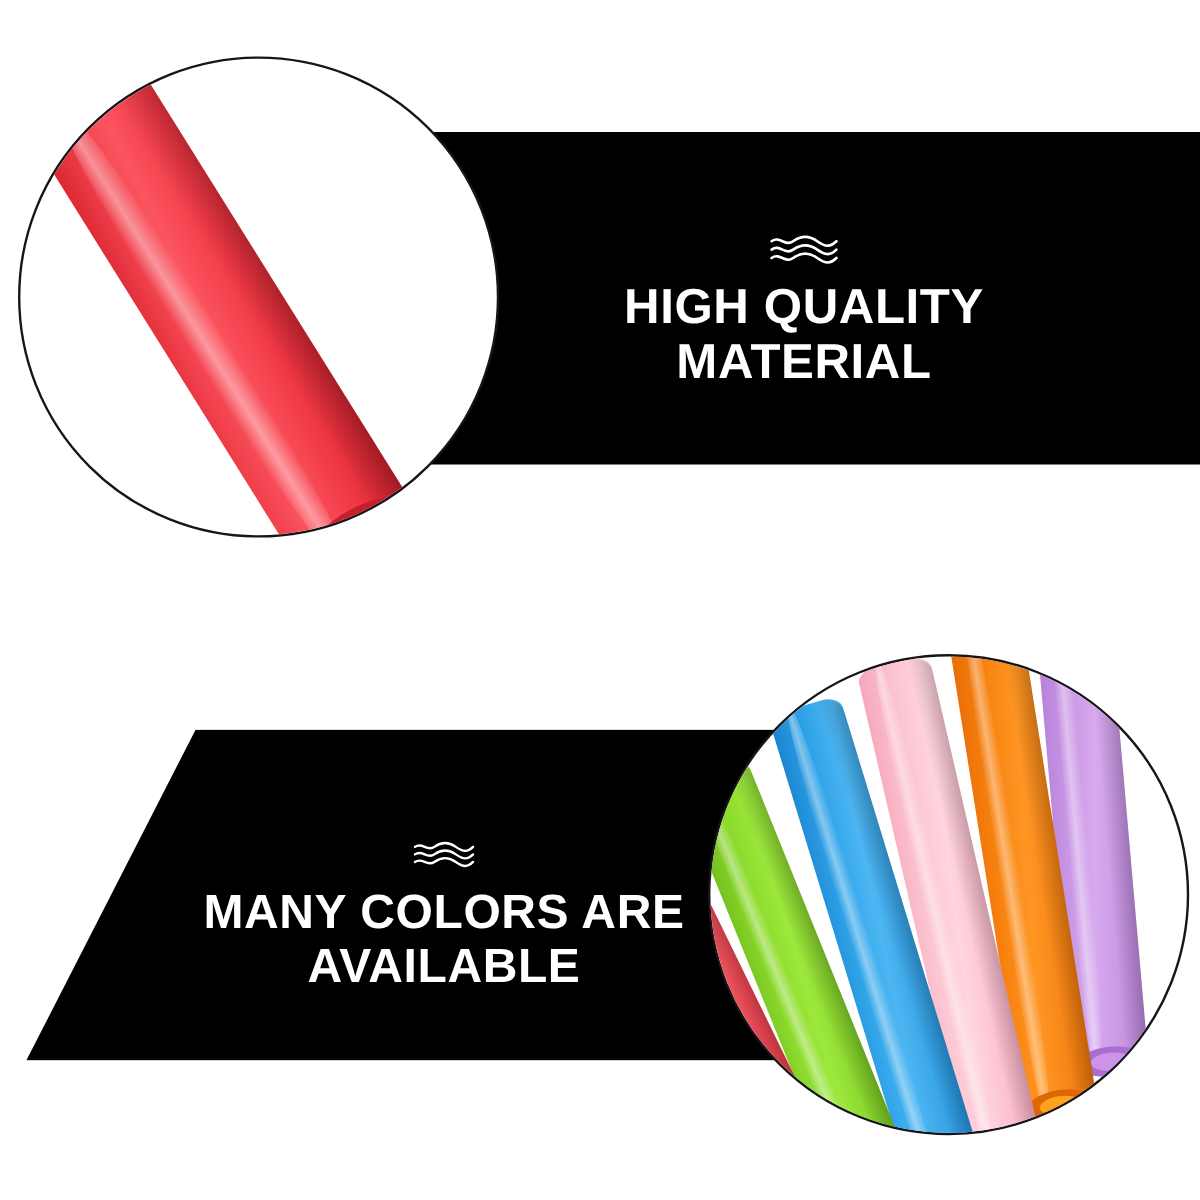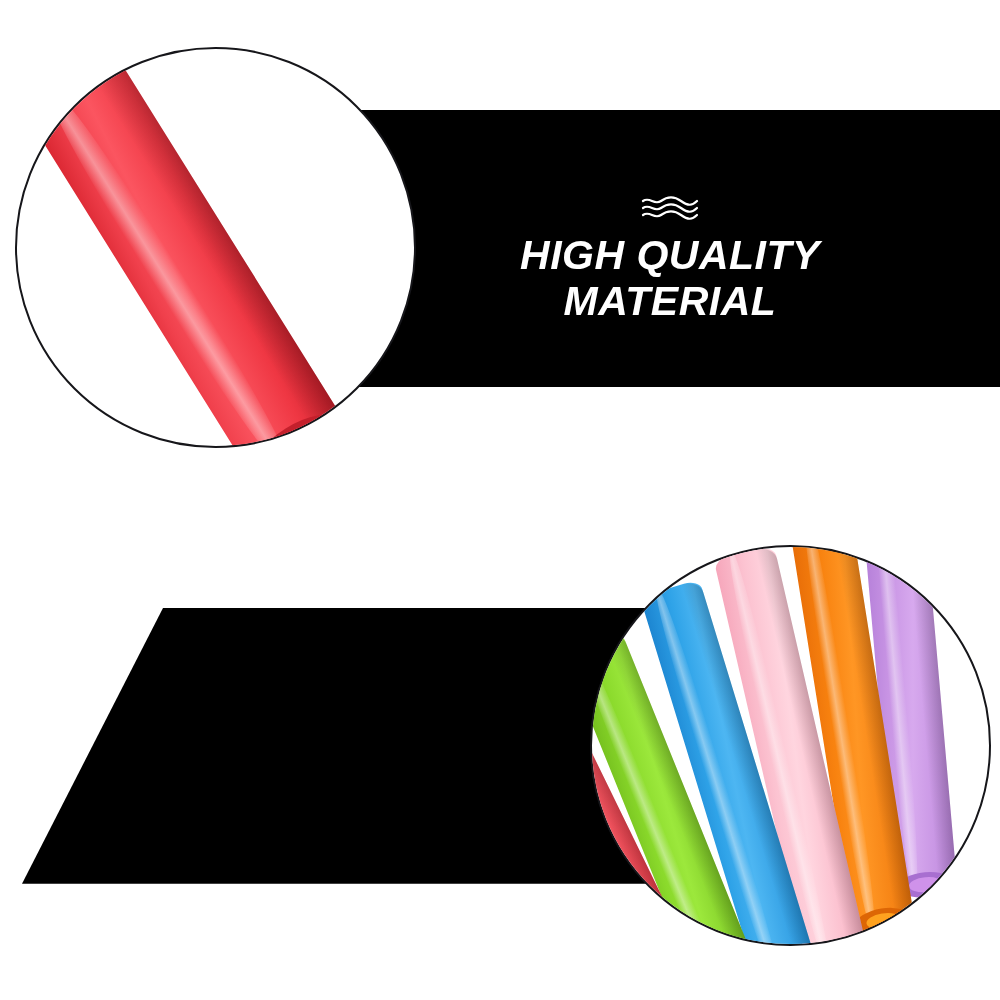--- a/index.html
+++ b/index.html
@@ -44,21 +44,20 @@
     position: absolute;
     display: flex;
     flex-direction: column;
     align-items: center;
     z-index: 6;
   }
   #content-top {
     left: 430px;
     top: 195px;
     width: 480px;
-    font-style: italic;
   }
   #content-bottom {
     left: 150px;
     top: 700px;
     width: 440px;
   }
 
   .wave-icon {
     display: block;
     width: 58px;
@@ -248,20 +247,31 @@
       <div class="sheen"></div>
       <div class="shade"></div>
       <div class="tip">
         <div class="bore"></div>
       </div>
     </div>
   </div>
 
   <div class="banner" id="banner-bottom"></div>
 
+  <div class="banner-content" id="content-bottom">
+    <svg class="wave-icon" viewBox="0 0 58 26">
+      <g fill="none" stroke="#ffffff" stroke-width="2.2" stroke-linecap="round">
+        <path d="M2 6 C 9 1, 13 11, 20 6 S 33 1, 40 6 S 51 11, 56 6"></path>
+        <path d="M2 13 C 9 8, 13 18, 20 13 S 33 8, 40 13 S 51 18, 56 13"></path>
+        <path d="M2 20 C 9 15, 13 25, 20 20 S 33 15, 40 20 S 51 25, 56 20"></path>
+      </g>
+    </svg>
+    <div class="headline" id="headline-bottom">MANY COLORS ARE
+AVAILABLE</div>
+  </div>
 
   <div class="photo-circle" id="circle-bottom">
 
     <div class="straw fan-straw" id="straw-f-purple">
       <div class="body"></div>
       <div class="sheen"></div>
       <div class="shade"></div>
       <div class="tip">
         <div class="bore"></div>
       </div>

